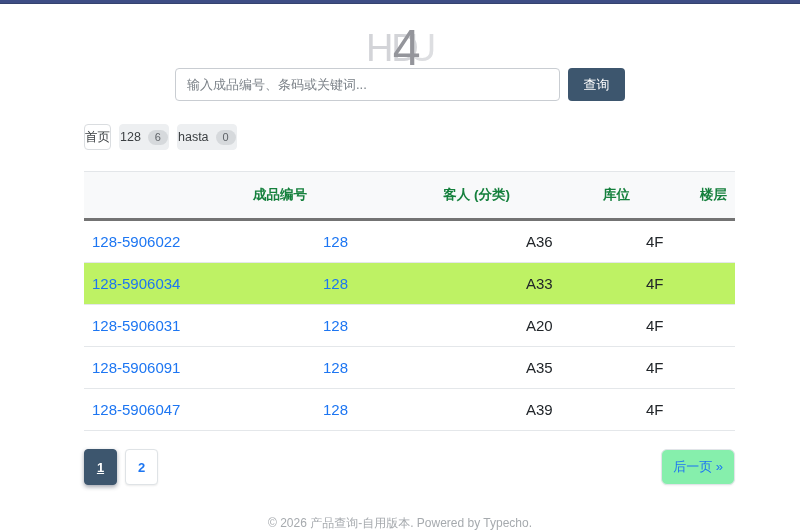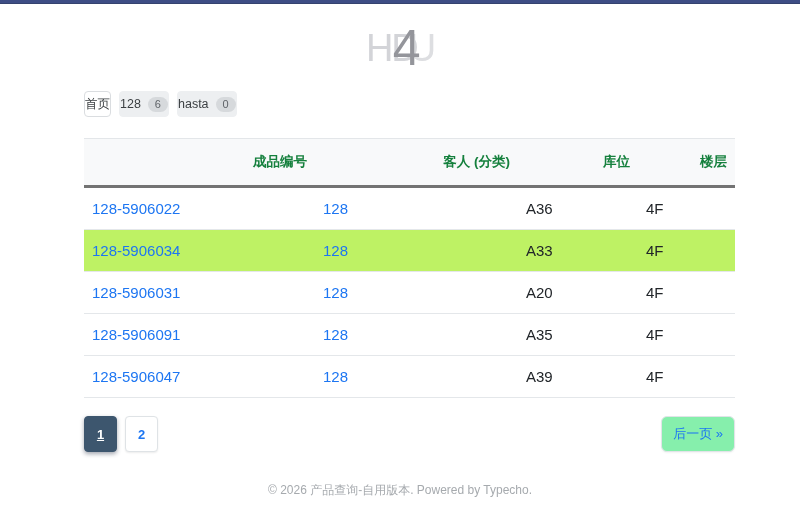--- a/index.html
+++ b/index.html
@@ -89,20 +89,22 @@
 
 <div class="topbar"></div>
 
 <div class="logo-wrap">
   <div class="logo">
     <span class="lt">H</span><span class="lt">D</span><span class="l4">4</span><span class="lt lu">U</span>
   </div>
 </div>
 
 <div class="search-row">
+  <input class="search-input" type="text" placeholder="输入成品编号、条码或关键词..." style="">
+  <button class="search-btn">查询</button>
 </div>
 
 <div class="tags-row">
   <span class="tag home">
     <span>首页</span>
   </span>
   <span class="tag">
     <span>128</span>
     <span class="badge">6</span>
   </span>

